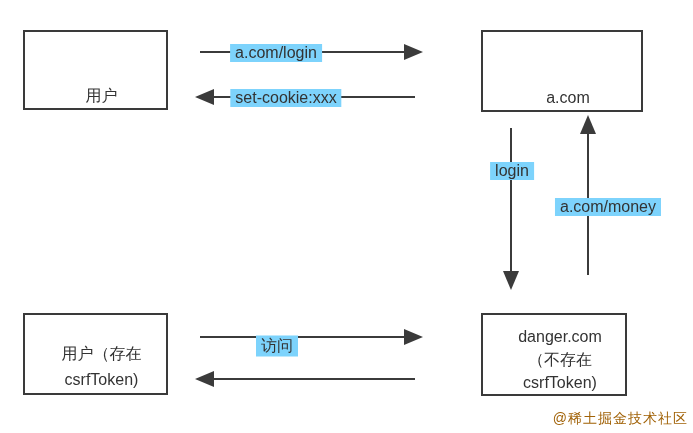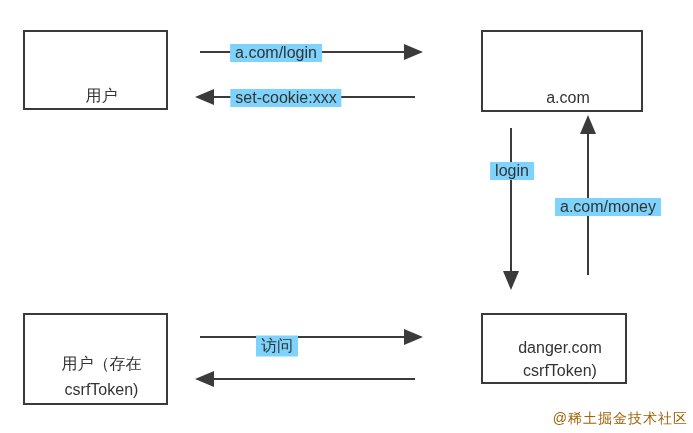--- a/index.html
+++ b/index.html
@@ -26,22 +26,22 @@
     justify-content: flex-end;
     text-align: center;
     font-size: 16px;
     line-height: 24px;
     color: #333333;
     box-sizing: border-box;
     padding-left: 12px;
   }
   .box-user-top    { left: 23px;  top: 30px;  width: 145px; height: 80px; }
   .box-acom        { left: 481px; top: 30px;  width: 162px; height: 82px; }
-  .box-user-bottom { left: 23px;  top: 313px; width: 145px; height: 92px; line-height: 26px; }
-  .box-danger      { left: 481px; top: 313px; width: 146px; height: 71px; line-height: 23px; }
+  .box-user-bottom { left: 23px;  top: 313px; width: 145px; height: 82px; line-height: 26px; }
+  .box-danger      { left: 481px; top: 313px; width: 146px; height: 83px; line-height: 23px; }
 
   .hline {
     position: absolute;
     height: 2px;
     background: #3b3b3b;
   }
   .vline {
     position: absolute;
     width: 2px;
     background: #3b3b3b;
@@ -102,20 +102,21 @@
     <span>a.com</span>
   </div>
 
   <div class="box box-user-bottom">
     <span>用户（存在</span>
     <span>csrfToken)</span>
   </div>
 
   <div class="box box-danger">
     <span>danger.com</span>
+    <span>（不存在</span>
     <span>csrfToken)</span>
   </div>
 
   <div class="hline" style="left:200px; top:51px; width:205px;"></div>
   <div class="arrowhead ah-right" style="left:404px; top:44px;"></div>
   <div class="edge-label" style="left:276px; top:53px;">a.com/login</div>
 
   <div class="hline" style="left:212px; top:96px; width:203px;"></div>
   <div class="arrowhead ah-left" style="left:195px; top:89px;"></div>
   <div class="edge-label" style="left:286px; top:98px;">set-cookie:xxx</div>

